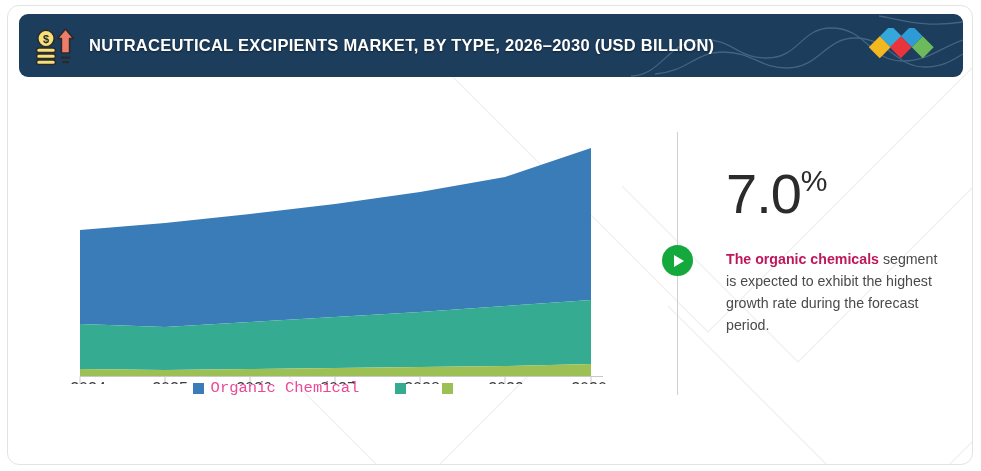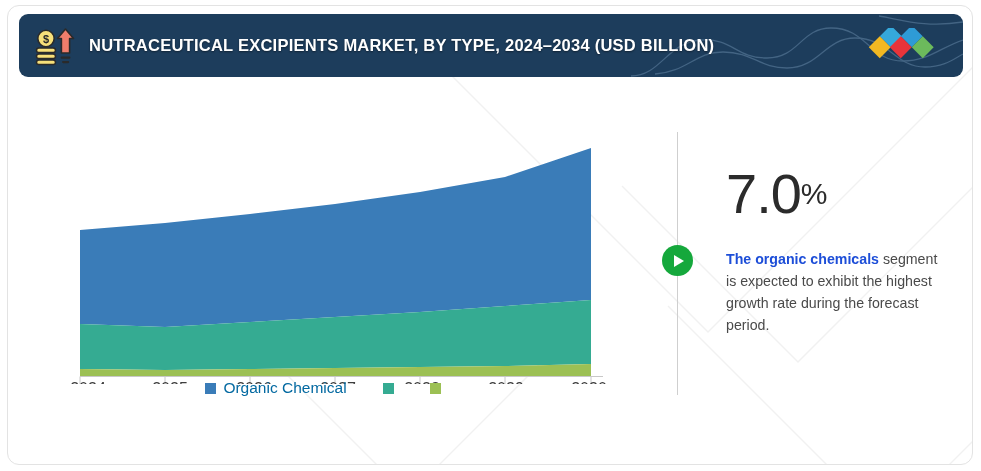--- a/index.html
+++ b/index.html
@@ -56,22 +56,22 @@
 
   
   #legend{
     position:absolute; left:0; top:295px; width:620px;
     display:flex; justify-content:center; align-items:center;
     gap:36px;
   }
   .legend-item{ display:flex; align-items:center; gap:7px; }
   .legend-swatch{ width:11px; height:11px; display:block; }
   .legend-label{
-    font-size:15.5px; color:#0369a1; white-space:nowrap;
-    font-family:Liberation Sans, sans-serif;
+    font-size:15.5px; color:#ec4899; white-space:nowrap;
+    font-family:Liberation Mono, monospace;
   }
 
   
   #divider{
     position:absolute; left:669px; top:126px;
     width:1px; height:263px; background:#cfcfcf; z-index:2;
   }
   #play-btn{
     position:absolute; left:654px; top:239px;
     width:31px; height:31px; border-radius:50%;
@@ -84,31 +84,31 @@
   #stat-panel{
     position:absolute; left:718px; top:160px; width:245px; z-index:2;
   }
   #stat-number{
     color:#2b2b2b;
     font-size:56px;
     font-weight:400;
     line-height:1;
     letter-spacing:-1px;
     display:flex;
-    align-items:center;
+    align-items:flex-start;
   }
   #stat-pct{ font-size:30px; letter-spacing:-1px; }
   #stat-caption{
     margin-top:26px;
     font-size:14.2px;
     line-height:1.55;
     color:#4a4a4a;
     max-width:222px;
   }
-  #stat-caption b{ color:#1d4ed8; font-weight:bold; }
+  #stat-caption b{ color:#be185d; font-weight:bold; }
 </style>
 </head>
 <body>
 
 <div id="card">
 
   <svg id="watermark" width="966" height="460" viewBox="0 0 966 460" fill="none">
     <g stroke="#f1f1f1" stroke-width="1.4" fill="none">
       <path d="M966 60 L700 326 L434 60"></path>
       <path d="M966 180 L790 356 L614 180"></path>
@@ -134,21 +134,21 @@
 
       <rect x="5.5" y="25" width="19" height="4.6" rx="2.3" fill="#f7e07a" stroke="#2a2a2a" stroke-width="1.5"></rect>
       <rect x="5.5" y="31" width="19" height="4.6" rx="2.3" fill="#f7e07a" stroke="#2a2a2a" stroke-width="1.5"></rect>
       <rect x="5.5" y="37" width="19" height="4.6" rx="2.3" fill="#f7e07a" stroke="#2a2a2a" stroke-width="1.5"></rect>
 
       <path d="M34.5 6 L42.5 15.5 L38.6 15.5 L38.6 30 L30.4 30 L30.4 15.5 L26.5 15.5 Z" fill="#ef7d6b" stroke="#2a2a2a" stroke-width="1.6" stroke-linejoin="round"></path>
       <rect x="29.5" y="33.5" width="10" height="2.2" rx="1.1" fill="#2a2a2a"></rect>
       <rect x="31" y="38" width="7.2" height="2.2" rx="1.1" fill="#2a2a2a"></rect>
     </svg>
 
-    <div id="hdr-title">NUTRACEUTICAL EXCIPIENTS MARKET, BY TYPE, 2024–2034 (USD BILLION)</div>
+    <div id="hdr-title">NUTRACEUTICAL EXCIPIENTS MARKET, BY TYPE, 2026–2030 (USD BILLION)</div>
 
     <svg id="hdr-logo" viewBox="0 0 92 36" fill="none">
       <rect x="24" y="0.5" width="15.5" height="15.5" transform="rotate(45 31.75 8.25)" fill="#35a8db"></rect>
       <rect x="45" y="0.5" width="15.5" height="15.5" transform="rotate(45 52.75 8.25)" fill="#2e9bd6"></rect>
       <rect x="13" y="11.5" width="15.5" height="15.5" transform="rotate(45 20.75 19.25)" fill="#f2b822"></rect>
       <rect x="34" y="11.5" width="15.5" height="15.5" transform="rotate(45 41.75 19.25)" fill="#e8343a"></rect>
       <rect x="56" y="11.5" width="15.5" height="15.5" transform="rotate(45 63.75 19.25)" fill="#6cba5c"></rect>
     </svg>
   </div>
 

